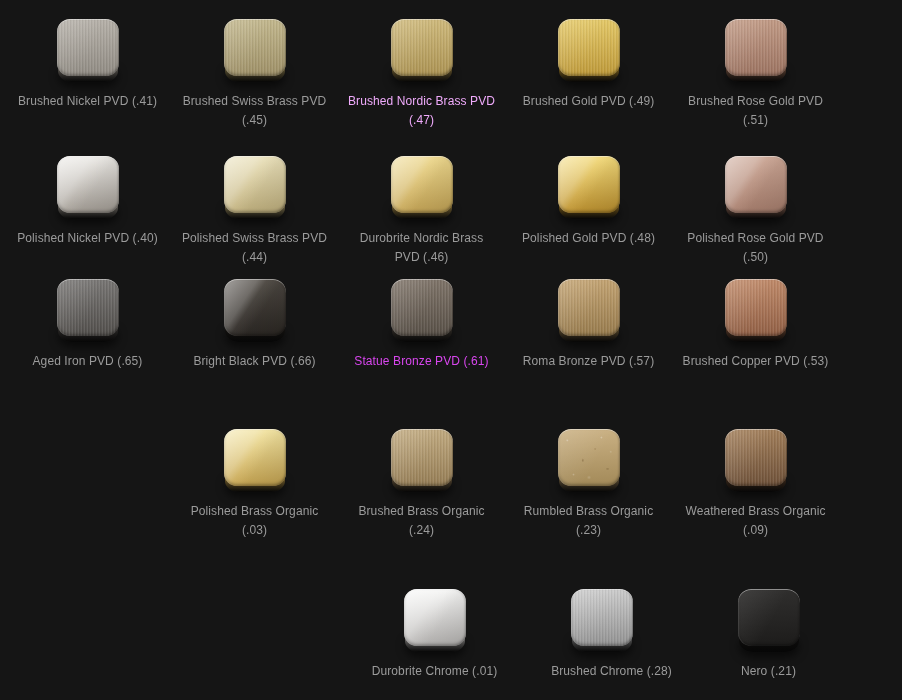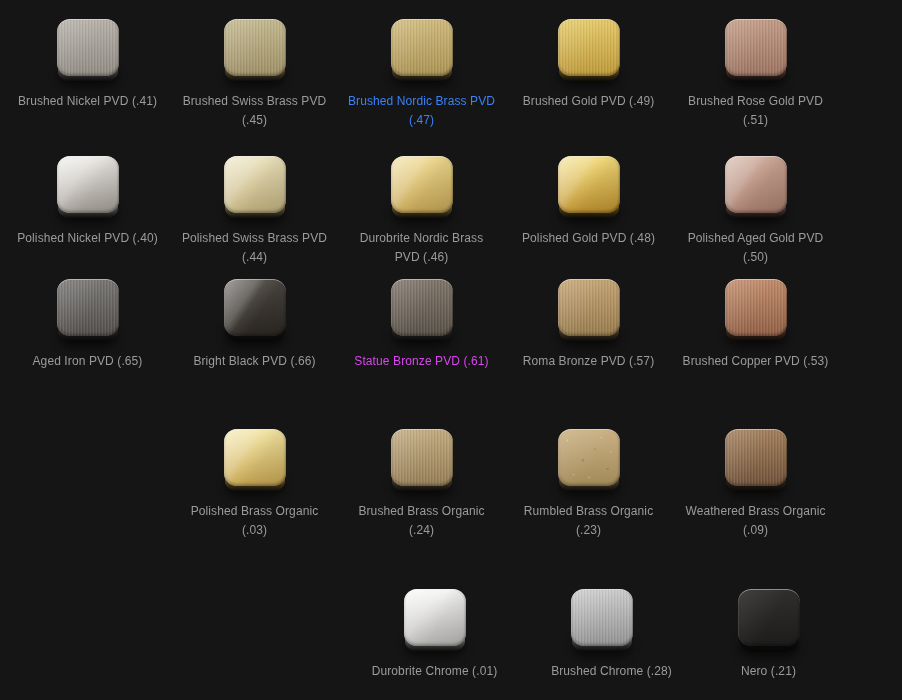--- a/index.html
+++ b/index.html
@@ -92,21 +92,21 @@
         <div class="lip"></div>
         <div class="face"></div>
       </div>
       <div class="label" style="color: rgb(155, 155, 155);">Brushed Swiss Brass PVD (.45)</div>
     </div>
     <div class="cell">
       <div class="swatch tx-brushed" style="--c1: #cfba7c; --c2: #ab9252; --lip: #7b6634;">
         <div class="lip"></div>
         <div class="face"></div>
       </div>
-      <div class="label" style="color: #3b82f6;">Brushed Nordic Brass PVD (.47)</div>
+      <div class="label" style="color: #f0abfc;">Brushed Nordic Brass PVD (.47)</div>
     </div>
     <div class="cell">
       <div class="swatch tx-brushed" style="--c1: #e5ca69; --c2: #bd9838; --lip: #8a6b21;">
         <div class="lip"></div>
         <div class="face"></div>
       </div>
       <div class="label" style="color: rgb(155, 155, 155);">Brushed Gold PVD (.49)</div>
     </div>
     <div class="cell">
       <div class="swatch tx-brushed" style="--c1: #c29b86; --c2: #9b7260; --lip: #6d4c3a;">
@@ -144,21 +144,21 @@
         <div class="lip"></div>
         <div class="face"></div>
       </div>
       <div class="label" style="color: rgb(155, 155, 155);">Polished Gold PVD (.48)</div>
     </div>
     <div class="cell">
       <div class="swatch tx-polished" style="--c1: #cba695; --c2: #a87f6e; --lip: #7a5848;">
         <div class="lip"></div>
         <div class="face"></div>
       </div>
-      <div class="label" style="color: rgb(155, 155, 155);">Polished Aged Gold PVD (.50)</div>
+      <div class="label" style="color: rgb(155, 155, 155);">Polished Rose Gold PVD (.50)</div>
     </div>
   </div>
 
   <div class="row row3">
     <div class="cell">
       <div class="swatch tx-brushed" style="--c1: #787674; --c2: #504d4a; --lip: #353230;">
         <div class="lip"></div>
         <div class="face"></div>
       </div>
       <div class="label" style="color: rgb(155, 155, 155);">Aged Iron PVD (.65)</div>

